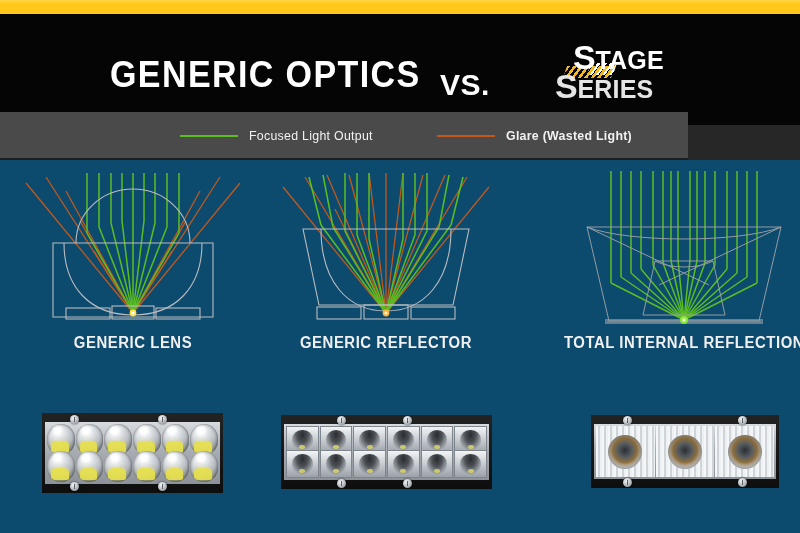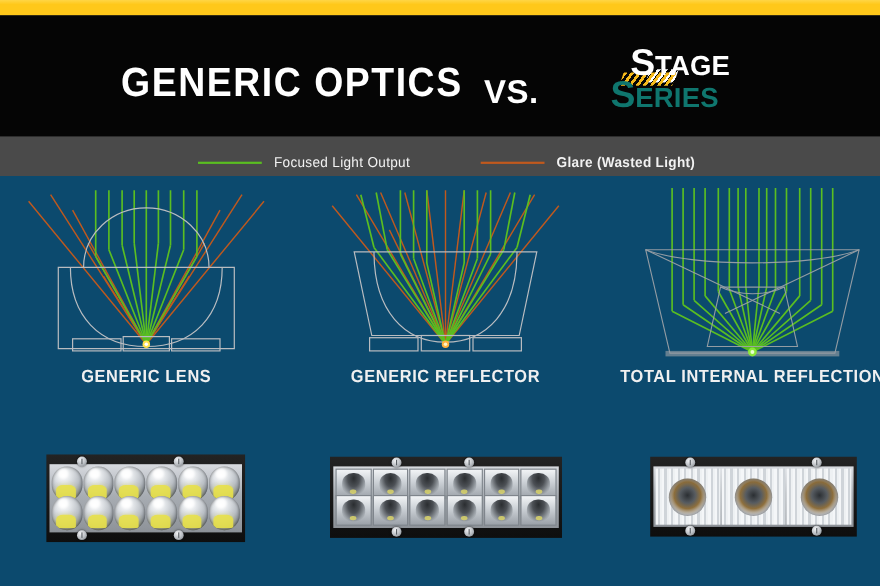--- a/index.html
+++ b/index.html
@@ -29,42 +29,42 @@
     font-size:30px; font-weight:bold; color:#ffffff;
     letter-spacing:.5px; white-space:nowrap;
   }
   
   .logo { position:absolute; left:545px; top:26px; width:170px; height:66px; }
   .logo .stage, .logo .series { position:absolute; white-space:nowrap; font-weight:bold;
       font-family:"Liberation Sans", sans-serif; letter-spacing:-.3px; }
   .logo .big { font-size:34px; line-height:30px; }
   .logo .small { font-size:25px; line-height:30px; letter-spacing:.2px; }
   .logo .stage { left:28px; top:2px; color:#ffffff; }
-  .logo .series { left:10px; top:31px; color:#0f766e;text-align:center; }
+  .logo .series { left:10px; top:31px; color:#e5e5e5;text-align:center; }
   .logo .stripes { position:absolute; left:20px; top:26px; width:48px; height:12px;
       background:repeating-linear-gradient(112deg,#F5B91B 0 3px,transparent 3px 6px);
       transform:skewX(-18deg); }
   .logo .stripes.w { background:repeating-linear-gradient(112deg,#ffffff 0 3px,transparent 3px 6px);
       left:44px; top:23px; width:26px; }
 
   
-  .legendbar { position:absolute; left:0; top:124px; width:800px; height:48px;
+  .legendbar { position:absolute; left:0; top:112px; width:688px; height:48px;
                background:#4a4a4a; border-bottom:2px solid #1d1d1d; }
   .legend-item { position:absolute; top:16px; display:flex; align-items:center; gap:11px; }
   .legend-item.one { left:180px; }
   .legend-item.two { left:437px;font-weight:bold; }
   .legend-swatch { display:block; width:58px; height:2px; }
   .legend-label { font-size:13px; color:#f2f2f2; letter-spacing:.3px;
                   transform:scaleX(.95); transform-origin:left center; white-space:nowrap; }
 
   
   .main { position:absolute; left:0; top:160px; width:800px; height:373px; background:#0c4a6e; }
   .col { position:absolute; top:0; width:266px; height:373px; }
   .col.c1 { left:0; }
-  .col.c2 { left:272px; }
+  .col.c2 { left:253px; }
   .col.c3 { left:551px; }
 
   .diagram { position:absolute; left:0; top:5px; width:266px; height:170px; }
   .diagram svg { display:block; margin:0 auto; }
 
   .caption {
     position:absolute; left:0; top:174px; width:266px; text-align:center;
     font-size:16px; font-weight:bold; color:#f0f0f0; letter-spacing:.6px;
     transform:scaleX(.93); white-space:nowrap;
   }

